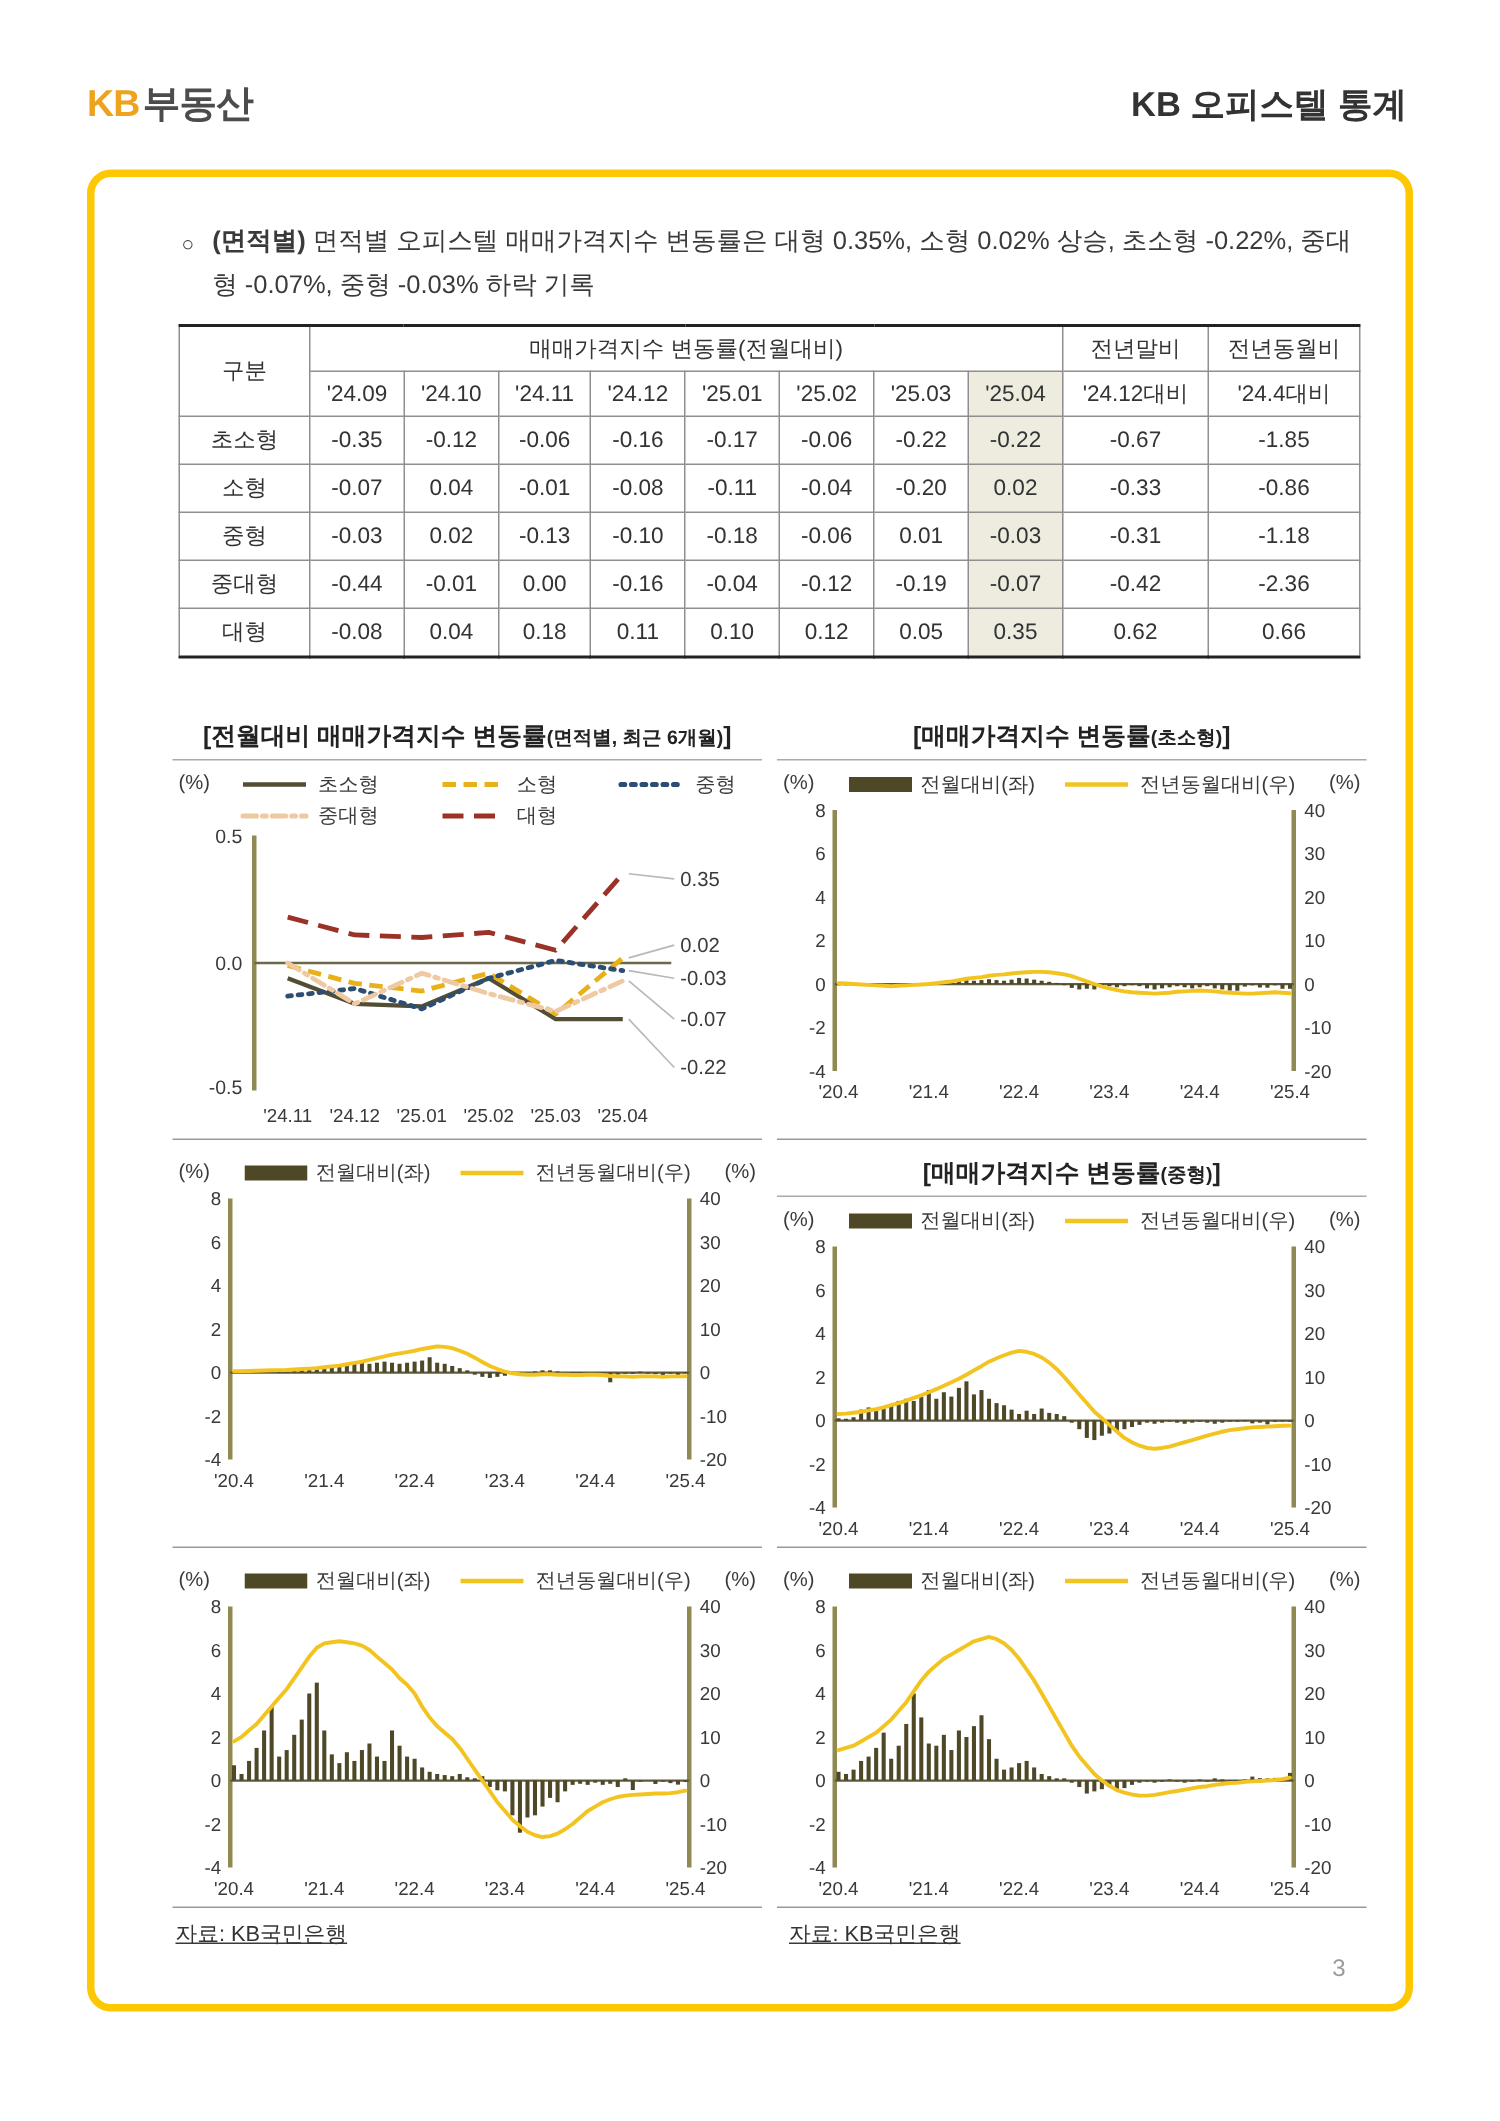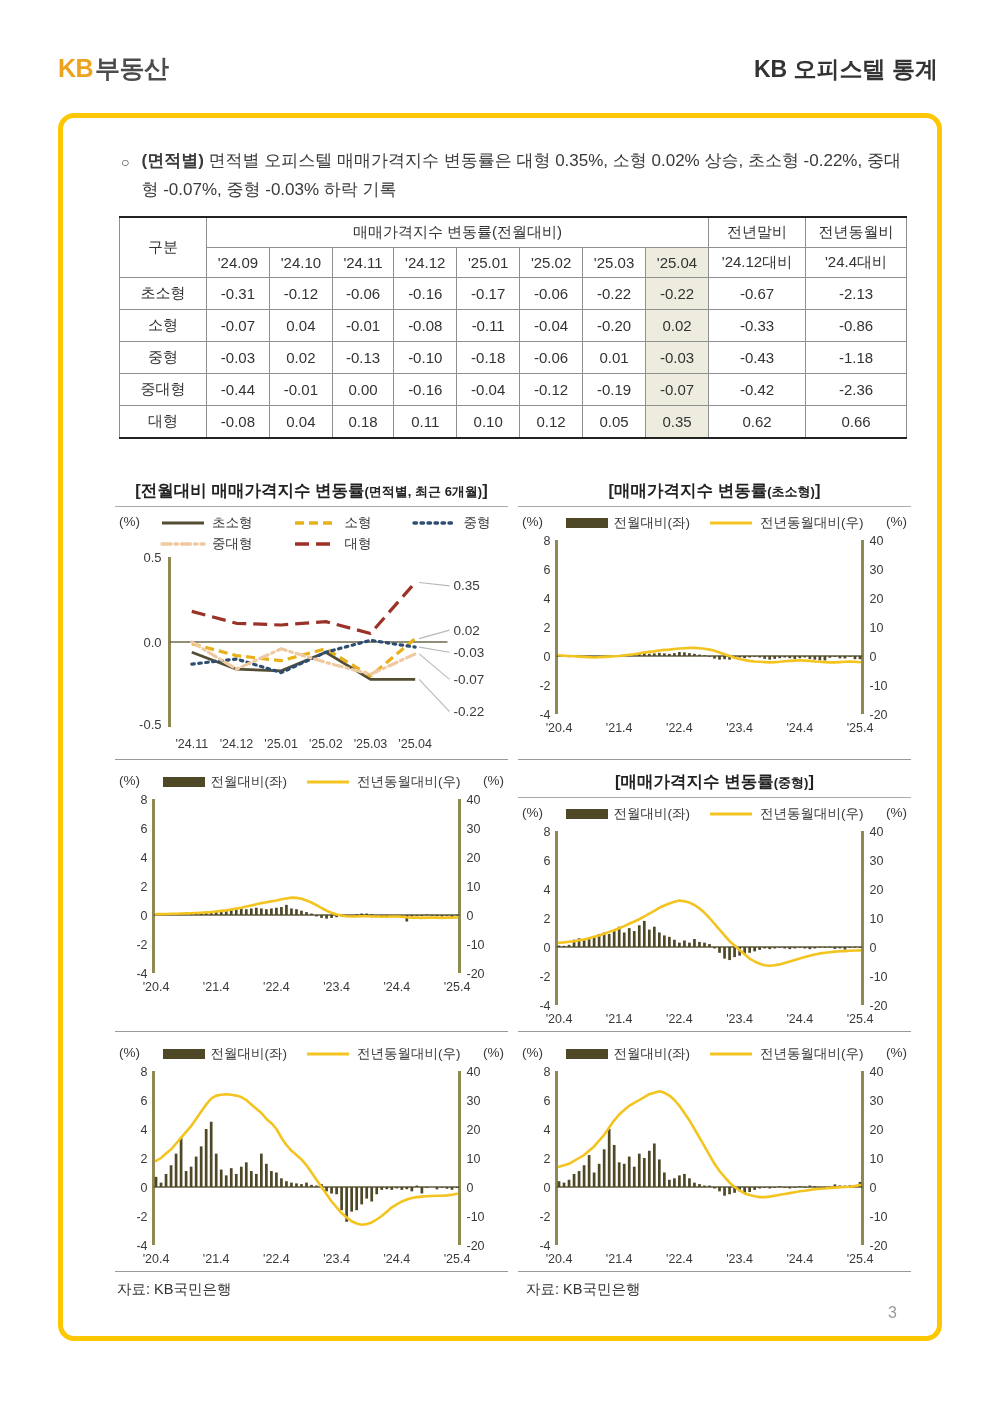--- a/index.html
+++ b/index.html
@@ -22,21 +22,21 @@
   .chart-cell{border-bottom:1px solid #999;padding-bottom:2px;margin-bottom:6px;}
   .chart-title{text-align:center;font-weight:bold;color:#222;font-size:16.5px;padding:5px 0 4px 0;border-bottom:1px solid #aaa;}
   .chart-title .t-sub{font-size:13px;}
   .legend-row{display:flex;align-items:flex-start;justify-content:space-between;margin:7px 2px 0 2px;font-size:13.5px;color:#3a3a3a;}
   .legend-items{display:flex;align-items:flex-end;gap:18px;}
   .litem{display:flex;align-items:center;gap:6px;white-space:nowrap;}
   .legend-col{display:flex;flex-direction:column;gap:3px;flex:1;margin-left:18px;}
   .lrow{display:flex;gap:40px;}
   .pct{font-size:13.5px;padding:0 2px;}
   svg{display:block;font-family:"Liberation Sans","DejaVu Sans",sans-serif;}
-  .sources{display:grid;grid-template-columns:1fr 1fr;column-gap:22px;}
+  .sources{display:grid;grid-template-columns:1fr 1fr;column-gap:22px;text-decoration:underline;}
   .source{font-size:14.5px;color:#333;padding:2px 0 0 2px;}
   .pagenum{position:absolute;right:40px;bottom:14px;color:#9a9a9a;font-size:16px;}
 </style>
 </head>
 <body>
 
 <div class="header">
   <div class="logo">
     <span class="kb">KB</span><span class="txt">부동산</span>
   </div>
@@ -66,30 +66,30 @@
           <th class="">'25.02</th>
           <th class="">'25.03</th>
           <th class="hl">'25.04</th>
           <th>'24.12대비</th>
           <th>'24.4대비</th>
         </tr>
       </thead>
     <tbody>
         <tr>
           <th>초소형</th>
-          <td class="">-0.31</td>
+          <td class="">-0.35</td>
           <td class="">-0.12</td>
           <td class="">-0.06</td>
           <td class="">-0.16</td>
           <td class="">-0.17</td>
           <td class="">-0.06</td>
           <td class="">-0.22</td>
           <td class="hl">-0.22</td>
           <td>-0.67</td>
-          <td>-2.13</td>
+          <td>-1.85</td>
         </tr>
         <tr>
           <th>소형</th>
           <td class="">-0.07</td>
           <td class="">0.04</td>
           <td class="">-0.01</td>
           <td class="">-0.08</td>
           <td class="">-0.11</td>
           <td class="">-0.04</td>
           <td class="">-0.20</td>
@@ -100,21 +100,21 @@
         <tr>
           <th>중형</th>
           <td class="">-0.03</td>
           <td class="">0.02</td>
           <td class="">-0.13</td>
           <td class="">-0.10</td>
           <td class="">-0.18</td>
           <td class="">-0.06</td>
           <td class="">0.01</td>
           <td class="hl">-0.03</td>
-          <td>-0.43</td>
+          <td>-0.31</td>
           <td>-1.18</td>
         </tr>
         <tr>
           <th>중대형</th>
           <td class="">-0.44</td>
           <td class="">-0.01</td>
           <td class="">0.00</td>
           <td class="">-0.16</td>
           <td class="">-0.04</td>
           <td class="">-0.12</td>

